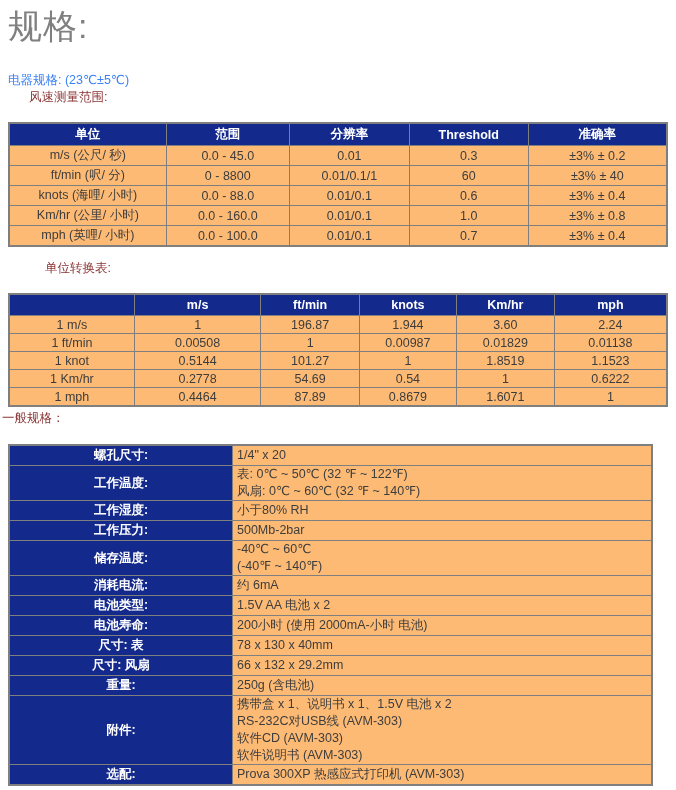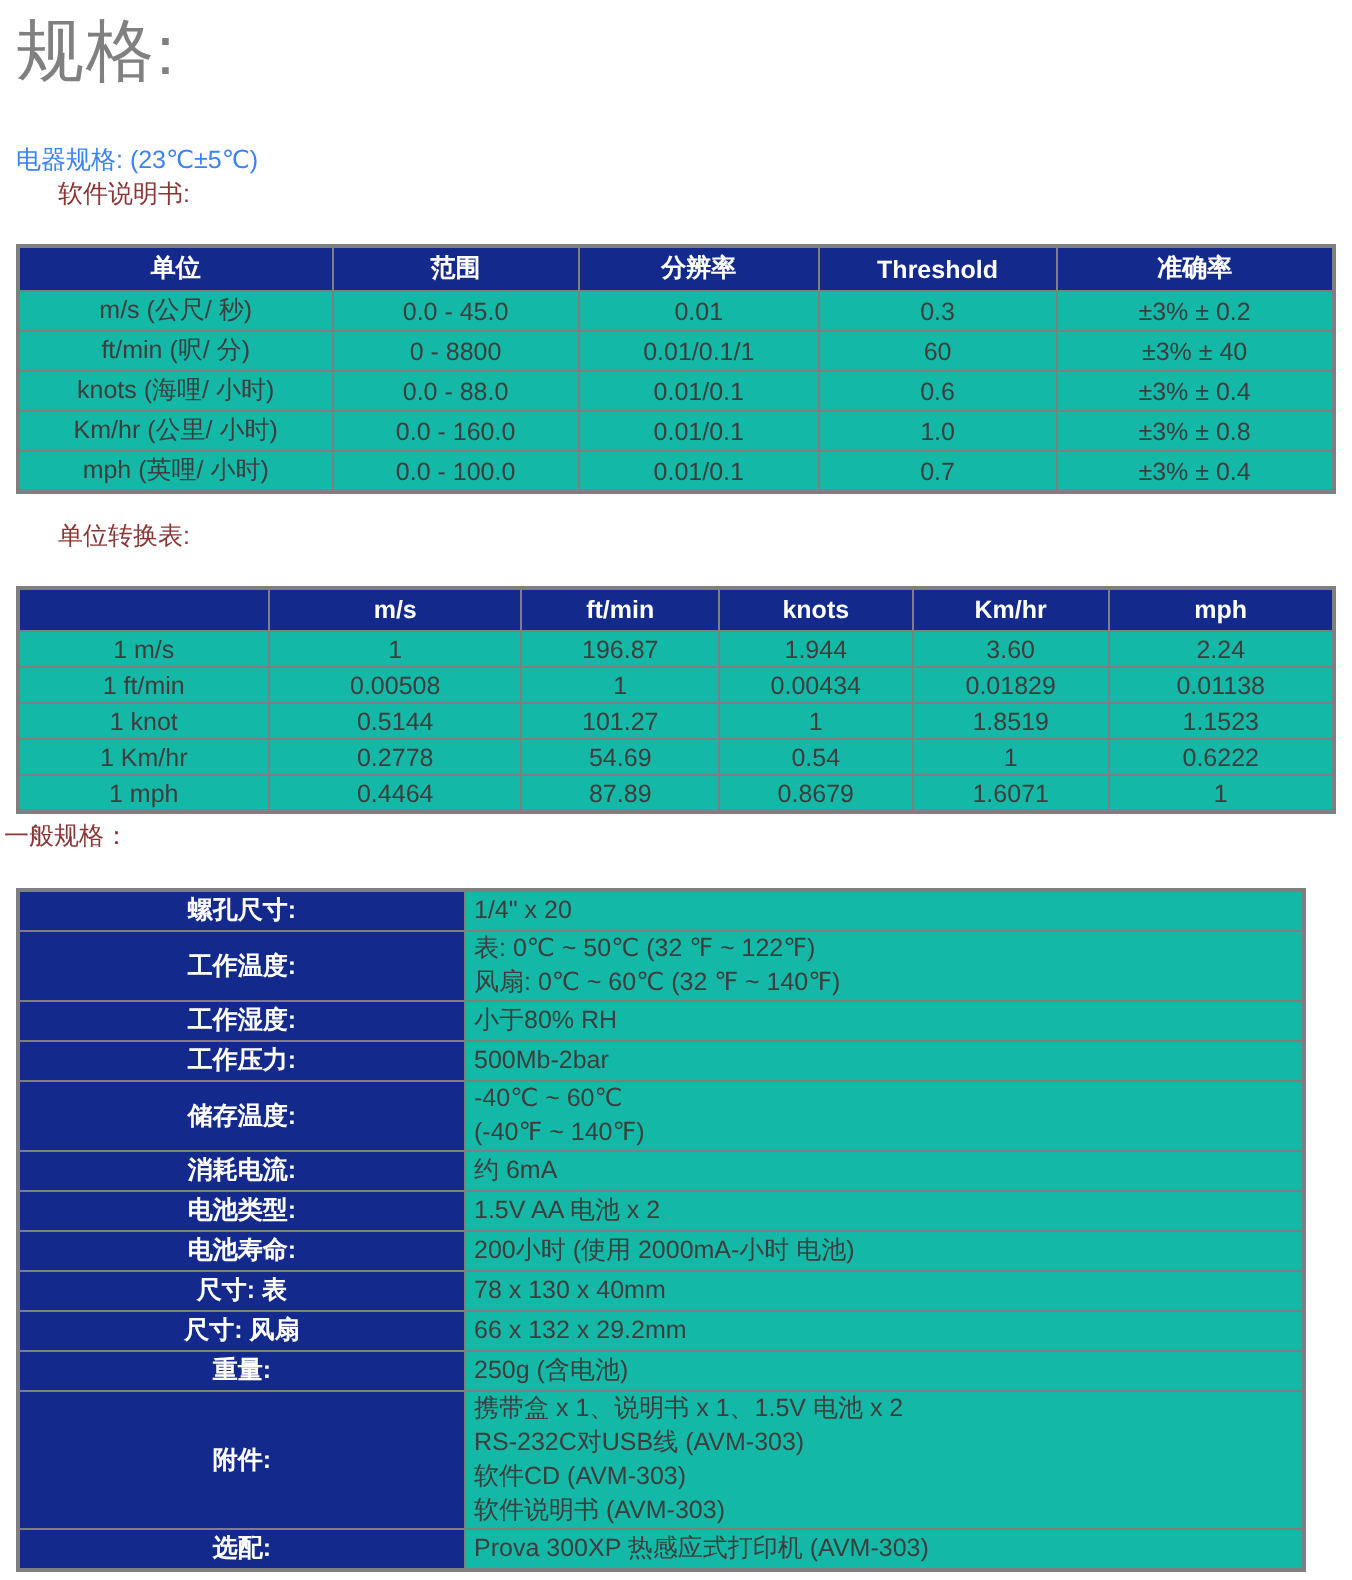--- a/index.html
+++ b/index.html
@@ -11,23 +11,23 @@
   .page{position:relative;width:676px;height:790px;}
   h1.page-title{
     margin:4px 0 0 8px;
     font-size:34px;line-height:44px;font-weight:400;
     color:#808080;letter-spacing:1px;
   }
   .sec-label{font-size:12.5px;line-height:16px;font-weight:400;}
   .red{color:#3b82f6;margin:24px 0 0 8px;}
   .maroon{color:#8b3535;}
   .wind-range{margin:1px 0 0 29px;}
-  .conv-label{margin:13px 0 0 29px;}
+  .conv-label{margin:13px 0 0 45px;}
   .gen-label{margin:3px 0 18px 2px;}
-  table{border-collapse:collapse;table-layout:fixed;background:#14b8a6;}
+  table{border-collapse:collapse;table-layout:fixed;background:#fdba74;}
   table.grid{width:660px;margin:17px 0 0 8px;border:2px solid #7f7f7f;}
   table.grid th{
     background:#13298c;color:#ffffff;font-weight:bold;
     font-size:12.5px;padding:2px 2px;border:1px solid #7f7f7f;
     height:16px;text-align:center;
   }
   table.grid td{
     border:1px solid #7f7f7f;text-align:center;
     font-size:12.5px;color:#3d3d3d;padding:1px 2px;height:15px;
   }
@@ -55,21 +55,21 @@
   #general-table td div{line-height:17px;}
 </style>
 </head>
 <body>
 
 <div class="page">
 
   <h1 class="page-title">规格:</h1>
 
   <div class="sec-label red">电器规格: (23℃±5℃)</div>
-  <div class="sec-label maroon wind-range">软件说明书:</div>
+  <div class="sec-label maroon wind-range">风速测量范围:</div>
 
   <table class="grid" id="wind-table">
     <thead>
         <tr>
           <th>单位</th>
           <th>范围</th>
           <th>分辨率</th>
           <th>Threshold</th>
           <th>准确率</th>
         </tr>
@@ -132,21 +132,21 @@
           <td>1</td>
           <td>196.87</td>
           <td>1.944</td>
           <td>3.60</td>
           <td>2.24</td>
         </tr>
         <tr>
           <td>1 ft/min</td>
           <td>0.00508</td>
           <td>1</td>
-          <td>0.00434</td>
+          <td>0.00987</td>
           <td>0.01829</td>
           <td>0.01138</td>
         </tr>
         <tr>
           <td>1 knot</td>
           <td>0.5144</td>
           <td>101.27</td>
           <td>1</td>
           <td>1.8519</td>
           <td>1.1523</td>

